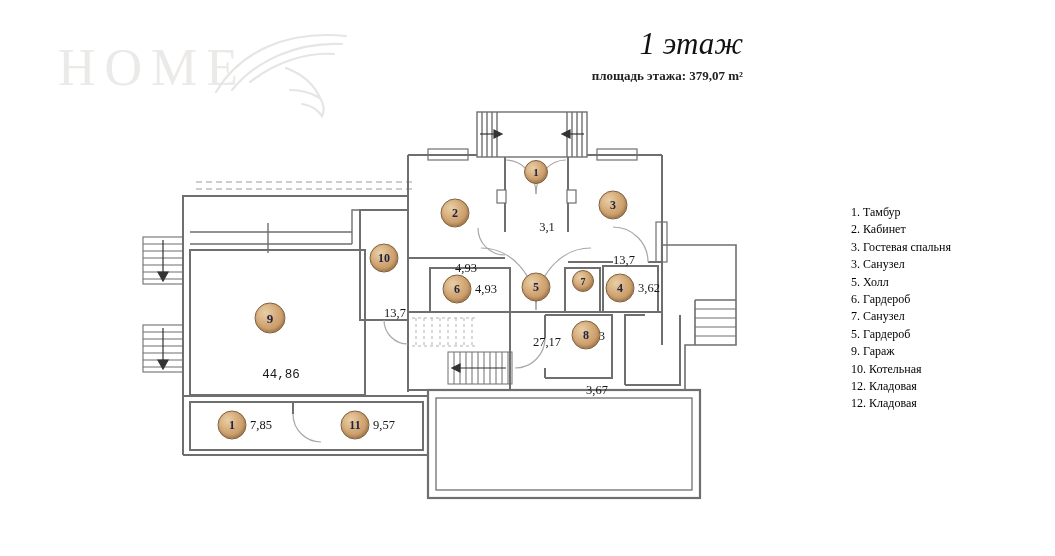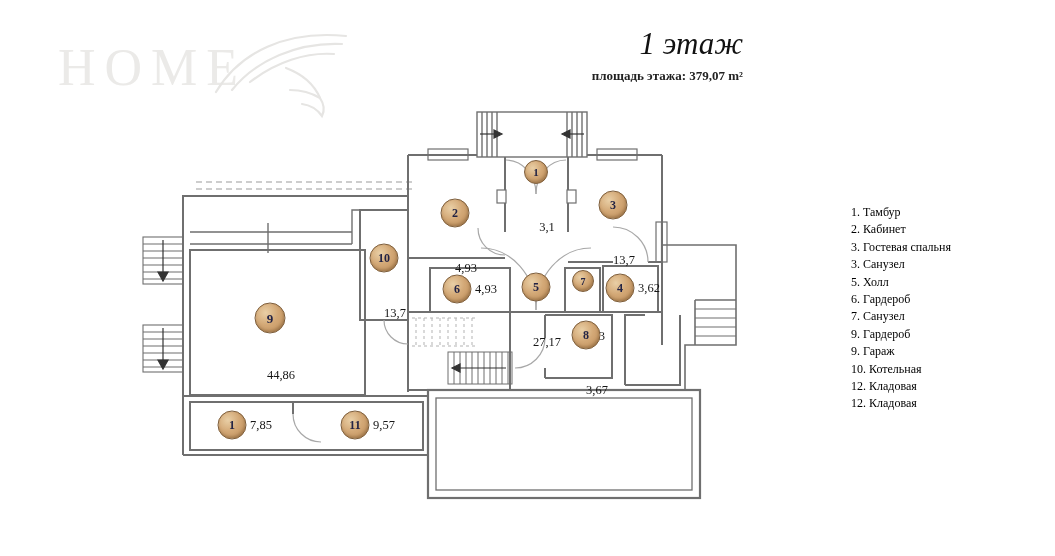--- a/index.html
+++ b/index.html
@@ -26,21 +26,21 @@
          border:1.5px solid #7d5d3a;
          background:radial-gradient(circle at 35% 32%,#e9cfa6 0%,#d3a876 45%,#c08f5c 100%);
          box-shadow:inset -1px -2px 3px rgba(90,60,25,.35);
          display:flex;align-items:center;justify-content:center;
          font-family:"Liberation Serif",serif;font-weight:bold;font-size:12px;color:#232344;}
   .marker.sm .badge{width:22px;height:22px;font-size:11px;}
   .marker.xs .badge{width:20px;height:20px;font-size:10px;}
   .marker.lg .badge{width:29px;height:29px;font-size:13px;}
   .area{position:absolute;font-family:"Liberation Serif",serif;font-size:12.5px;color:#161616;white-space:nowrap;}
   .pos-below .area{top:15px;left:11px;transform:translateX(-50%);margin-top:33px;}
-  .marker.lg.pos-below .area{top:17px;}
+  .marker.lg.pos-below .area{top:17px;font-family:Liberation Mono, monospace;}
   .pos-right .area{left:18px;top:0;transform:translateY(-50%);}
 </style>
 </head>
 <body>
 
 <div id="stage">
 
   <div id="logo">
     <span class="l1">HOME</span>
     <svg id="eagle" width="160" height="100" viewBox="0 0 160 100">
@@ -61,21 +61,21 @@
   </div>
 
   <ul id="legend">
     <li>1. Тамбур</li>
     <li>2. Кабинет</li>
     <li>3. Гостевая спальня</li>
     <li>3. Санузел</li>
     <li>5. Холл</li>
     <li>6. Гардероб</li>
     <li>7. Санузел</li>
-    <li>9. Гардероб</li>
+    <li>5. Гардероб</li>
     <li>9. Гараж</li>
     <li>10. Котельная</li>
     <li>12. Кладовая</li>
     <li>12. Кладовая</li>
   </ul>
 
   <svg id="plan" width="1055" height="556" viewBox="0 0 1055 556">
     <g fill="none" stroke="#6f6f6f" stroke-width="2">
 
       <g stroke="#9c9c9c" stroke-width="1.2" stroke-dasharray="6,4">

